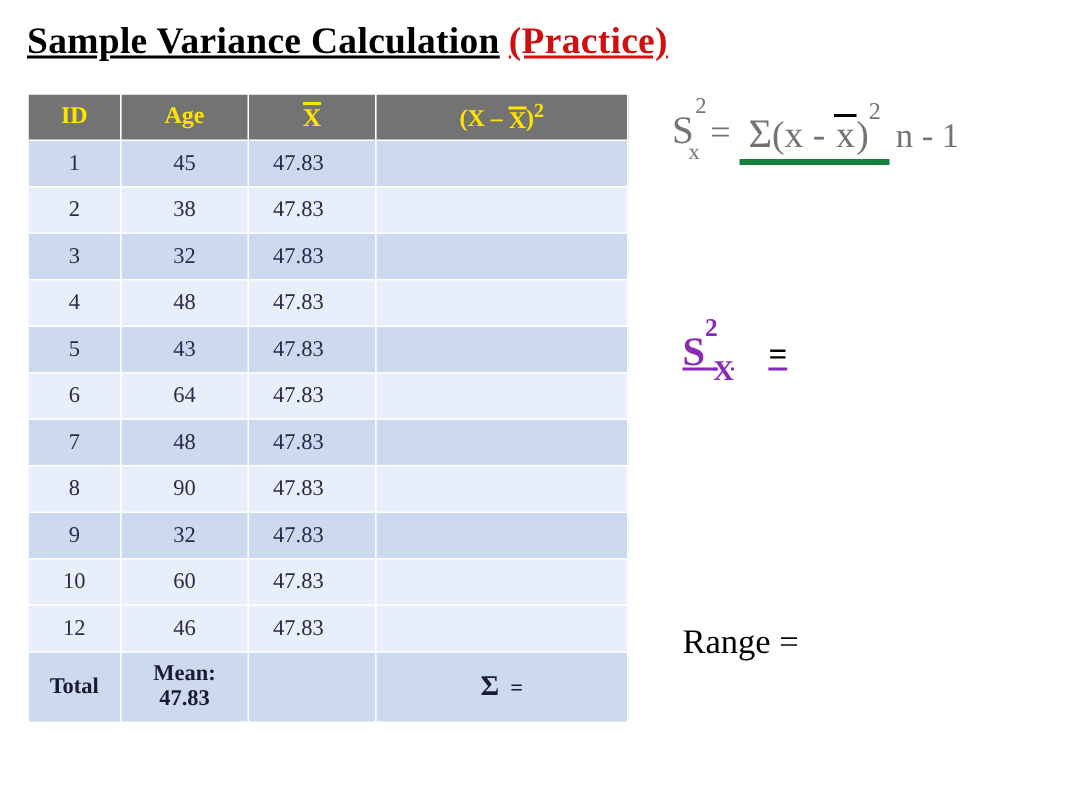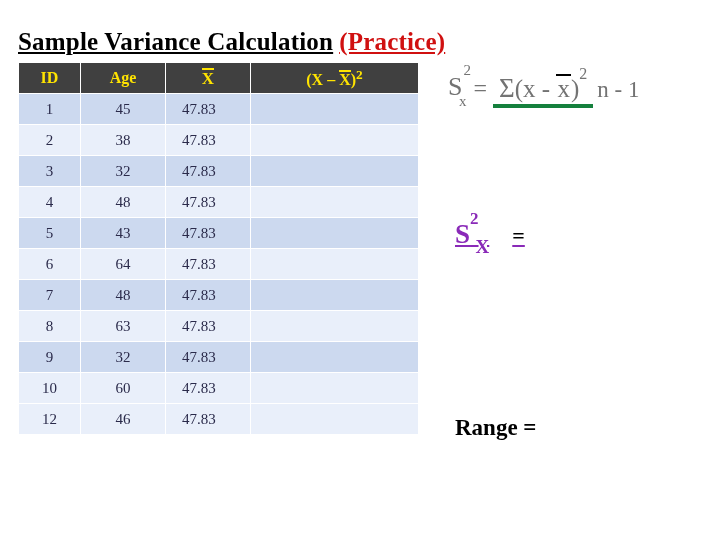--- a/index.html
+++ b/index.html
@@ -12,21 +12,21 @@
     background: #ffffff;
     font-family: "Liberation Serif", serif;
     overflow: hidden;
     position: relative;
   }
 
   
   #title {
     position: absolute;
     left: 18px;
-    top: 28px;
+    top: 14px;
     font-size: 25px;
     font-weight: bold;
     letter-spacing: 0.2px;
     white-space: nowrap;
   }
   #title .t-main {
     color: #000000;
     text-decoration: underline;
   }
   #title .t-practice {
@@ -44,21 +44,21 @@
     width: 400px;
     table-layout: fixed;
   }
   #data-table th, #data-table td {
     border: 1px solid #ffffff;
     text-align: center;
     font-size: 15px;
     color: #2a2a4a;
   }
   #data-table thead th {
-    background: #404040;
+    background: #737373;
     color: #ffe400;
     font-weight: bold;
     font-size: 16px;
     height: 26px;
     padding: 2px 0;
     border: 1px solid #ffffff;
   }
   #data-table thead th.col-xbar {
     font-size: 17px;
   }
@@ -155,21 +155,21 @@
     font-weight: bold;
     font-size: 22px;
     margin-left: 20px;
   }
 
   #range-line {
     position: absolute;
     left: 455px;
     top: 415px;
     font-size: 23px;
-    font-weight: bold;
+    font-weight: normal;
     color: #000;
     white-space: nowrap;
   }
 </style>
 </head>
 <body>
 
 <div id="title">
   <span class="t-main">Sample Variance Calculation</span><span class="t-practice">(Practice)</span>
 </div>
@@ -227,41 +227,52 @@
       <td class="cell-dev"></td>
     </tr>
     <tr class="odd">
       <td class="cell-id">7</td>
       <td class="cell-age">48</td>
       <td class="cell-xbar">47.83</td>
       <td class="cell-dev"></td>
     </tr>
     <tr class="even">
       <td class="cell-id">8</td>
-      <td class="cell-age">63</td>
+      <td class="cell-age">90</td>
       <td class="cell-xbar">47.83</td>
       <td class="cell-dev"></td>
     </tr>
     <tr class="odd">
       <td class="cell-id">9</td>
       <td class="cell-age">32</td>
       <td class="cell-xbar">47.83</td>
       <td class="cell-dev"></td>
     </tr>
     <tr class="even">
       <td class="cell-id">10</td>
       <td class="cell-age">60</td>
       <td class="cell-xbar">47.83</td>
       <td class="cell-dev"></td>
     </tr>
     <tr class="even">
       <td class="cell-id">12</td>
       <td class="cell-age">46</td>
       <td class="cell-xbar">47.83</td>
       <td class="cell-dev"></td>
+    </tr>
+    <tr class="total">
+      <td>Total</td>
+      <td>
+        <span>Mean:</span><br>
+        <span>47.83</span>
+      </td>
+      <td></td>
+      <td class="sum-cell">
+        <span class="sig">Σ</span>&nbsp;&nbsp;<span>=</span>
+      </td>
     </tr>
   </tbody>
 </table>
 
 <div id="formula-block">
   <span class="sx2"><span>S</span><sup>2</sup><sub>x</sub></span>
   <span class="eqsign">=</span>
   <span class="frac">
     <span class="num"><span class="sig">Σ</span><span>(x - </span><span class="ov">x</span><span>)</span><sup>2</sup></span>
     <span class="den">n - 1</span>

